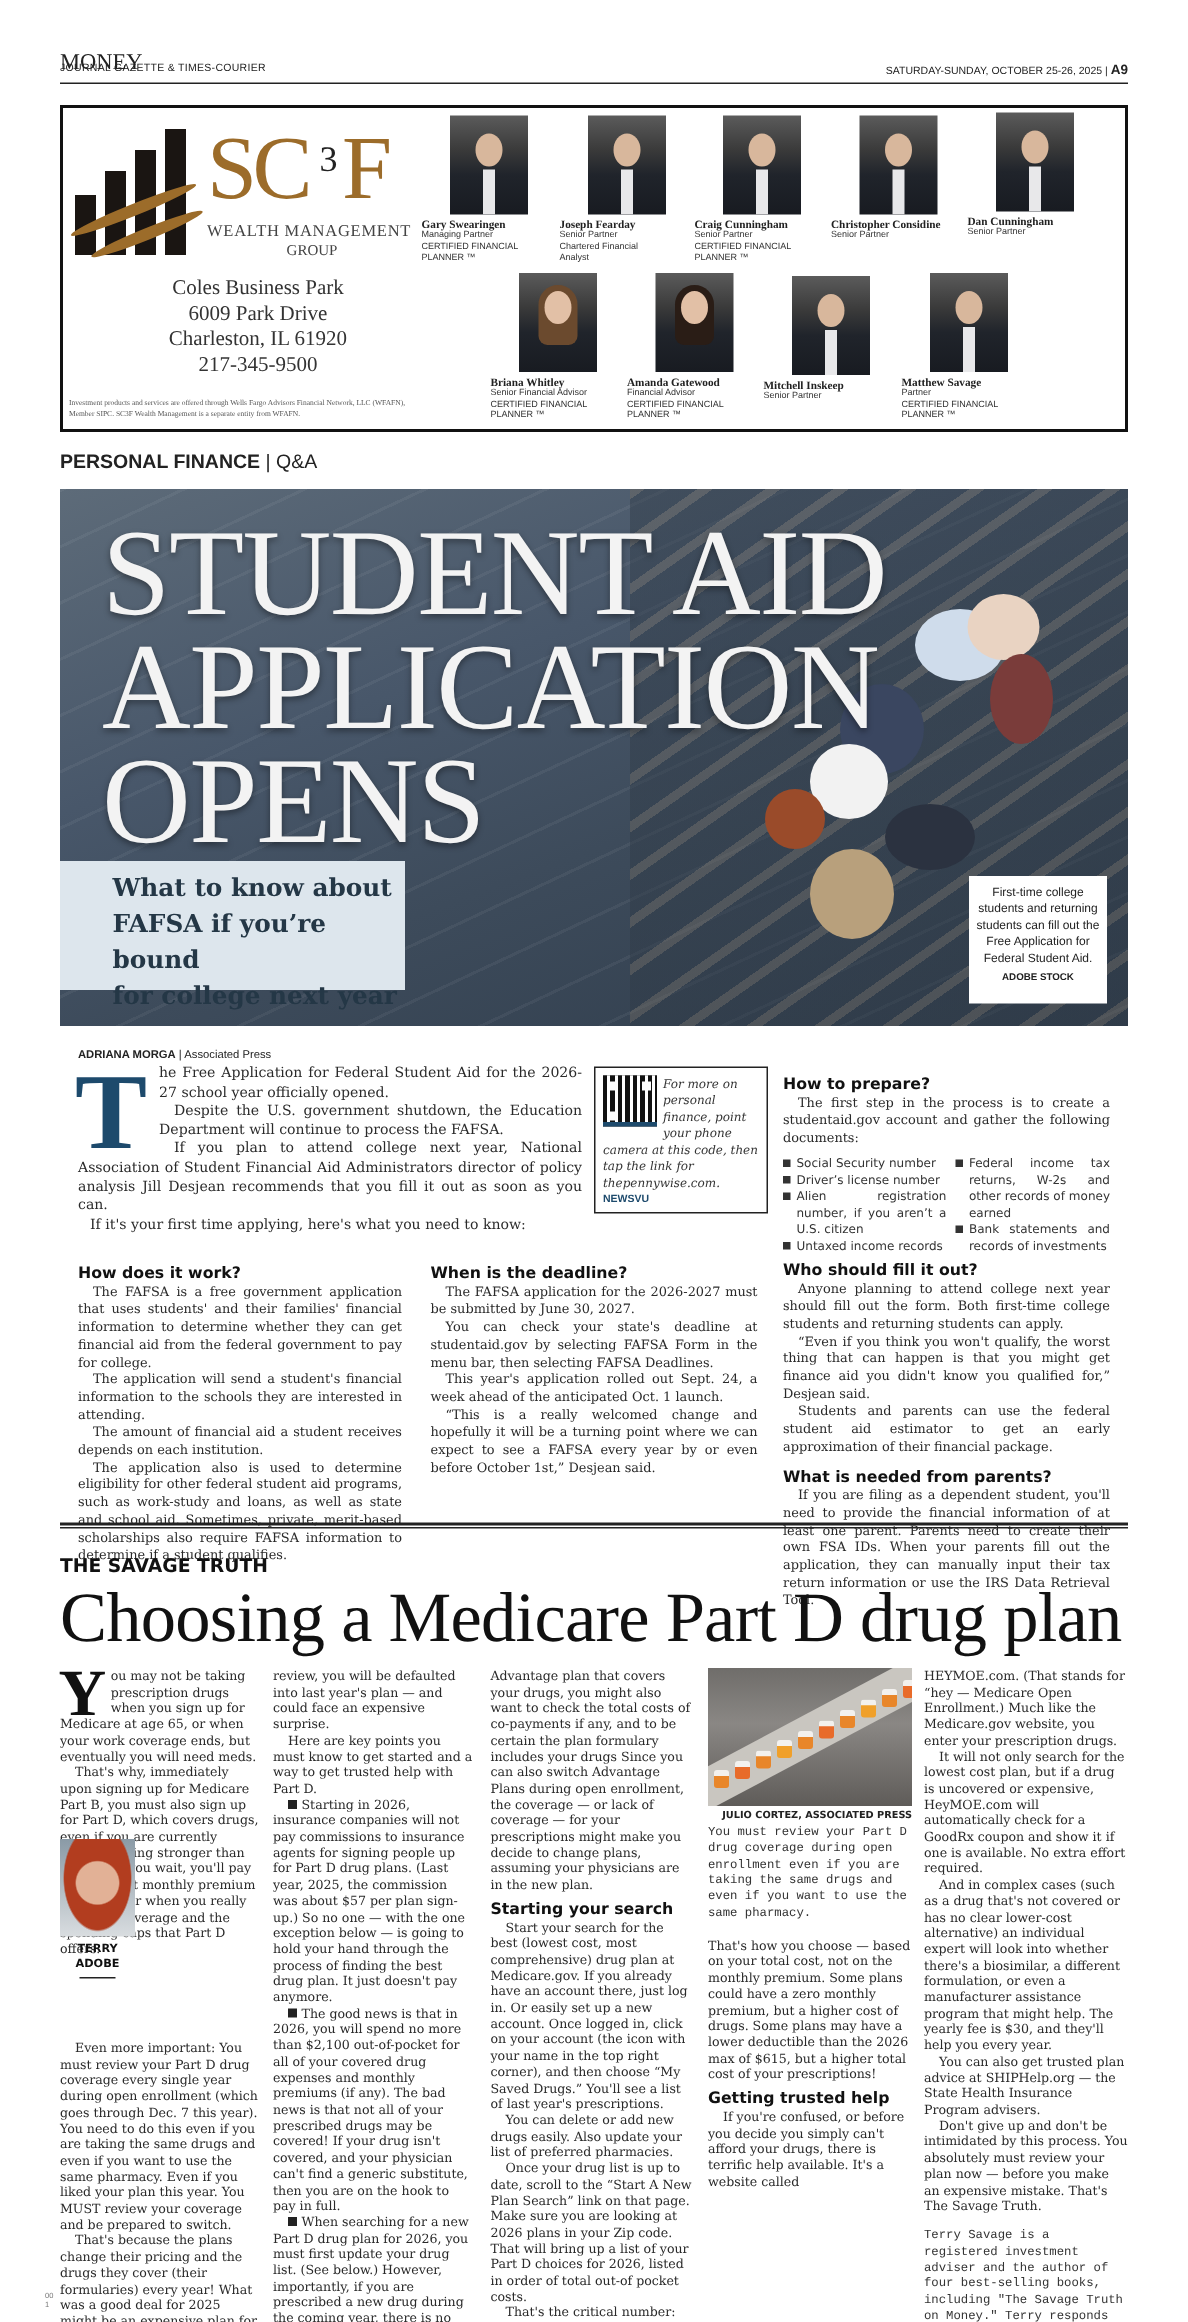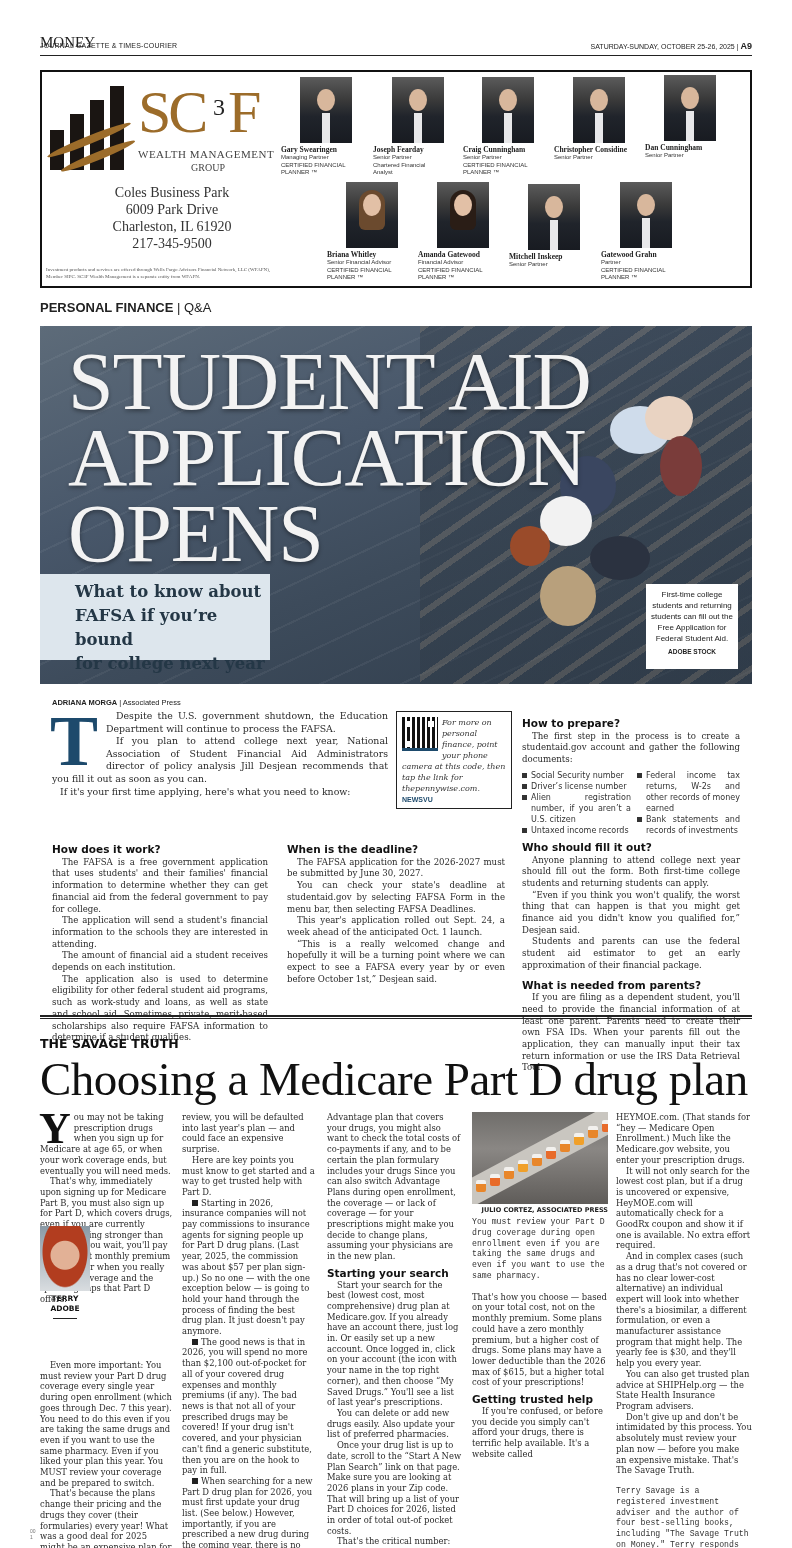--- a/index.html
+++ b/index.html
@@ -218,21 +218,21 @@
     <div class="name">Mitchell Inskeep</div>
     <div class="title">
         <div>Senior Partner</div>
       </div>
   </div>
   <div class="person" style="left:559px;top:110px;">
     <div class="photo">
         <div class="face"></div>
         <div class="shirt"></div>
       </div>
-    <div class="name">Gatewood Grahn</div>
+    <div class="name">Matthew Savage</div>
     <div class="title">
         <div>Partner</div>
         <div>CERTIFIED FINANCIAL</div>
         <div>PLANNER ™</div>
       </div>
   </div>
 </div>
 
 <div id="pf-label" class="abs sans"><b>PERSONAL FINANCE</b><span> | </span><span>Q&amp;A</span></div>
 
@@ -261,20 +261,21 @@
   <div class="caption">
     <div>First-time college students and returning students can fill out the Free Application for Federal Student Aid.</div>
     <div class="credit">ADOBE STOCK</div>
   </div>
 </div>
 
 <div class="abs byline" style="left:52px;top:698px;"><b>ADRIANA MORGA</b> | <span>Associated Press</span></div>
 
 <div class="abs body" style="left:52px;top:710px;width:336px;font-size:9.4px;line-height:12.6px;">
   <span class="dropcap">T</span>
+  <p class="noind">he Free Application for Federal Student Aid for the 2026-27 school year officially opened.</p>
   <p>Despite the U.S. government shutdown, the Education Department will continue to process the FAFSA.</p>
   <p>If you plan to attend college next year, National Association of Student Financial Aid Administrators director of policy analysis Jill Desjean recommends that you fill it out as soon as you can.</p>
   <p style="text-indent:8px;">If it's your first time applying, here's what you need to know:</p>
 </div>
 
 <div id="qr" class="abs">
   <div class="code"></div>
   <div class="txt">For more on personal finance, point your phone camera at this code, then tap the link for thepennywise.com.</div>
   <div class="brand">NEWSVU</div>
 </div>

